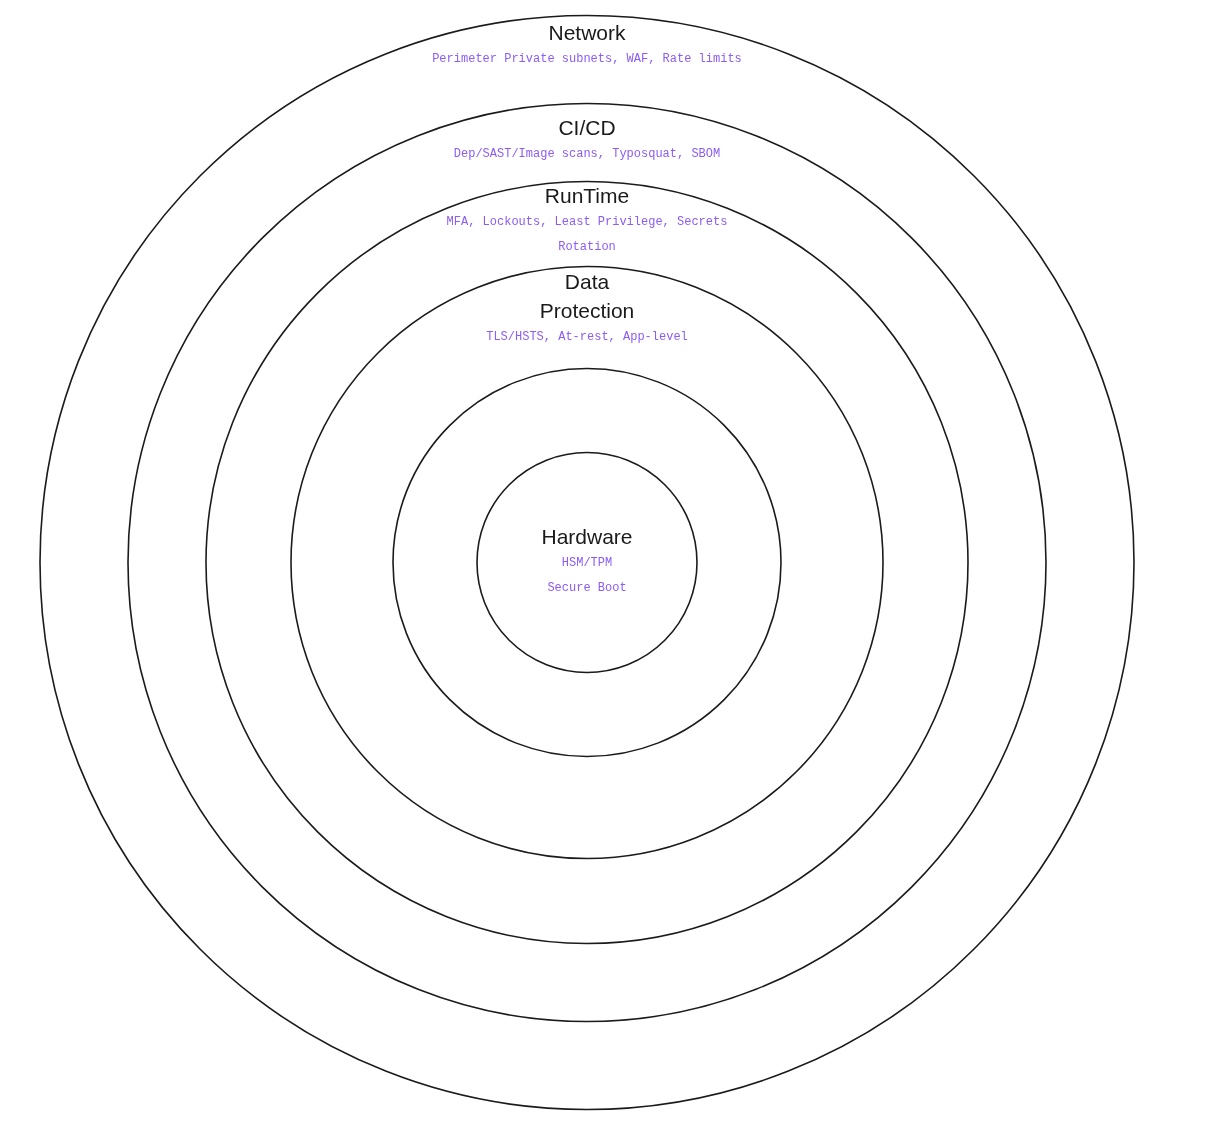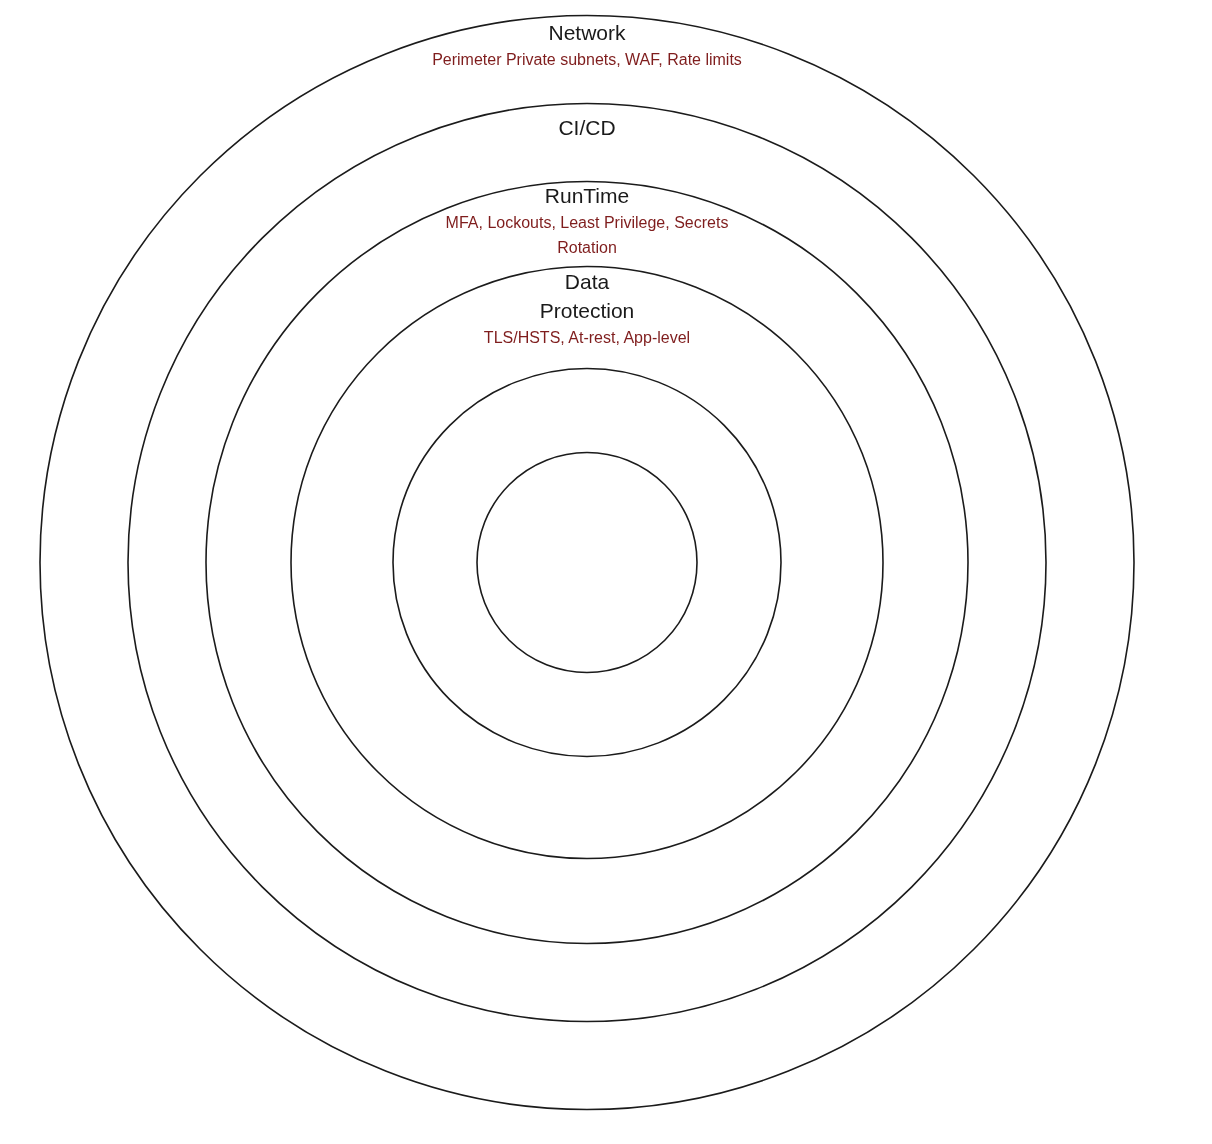--- a/index.html
+++ b/index.html
@@ -31,24 +31,25 @@
     text-align: center;
     white-space: nowrap;
   }
   .title-line {
     font-size: 21px;
     line-height: 29px;
     color: #1a1a1a;
     font-weight: 400;
   }
   .sub-line {
-    font-size: 16px;
+    font-size: 12px;
     line-height: 25px;
-    color: #7f1d1d;
+    color: #8b5cf6;
     font-weight: 400;
+    font-family: Liberation Mono, monospace;
   }
 </style>
 </head>
 <body>
 
 <div class="diagram">
 
   <svg class="rings" viewBox="0 0 1212 1144" aria-hidden="true">
     <circle cx="587" cy="562.5" r="547"></circle>
     <circle cx="587" cy="562.5" r="459"></circle>
@@ -58,29 +59,35 @@
     <circle cx="587" cy="562.5" r="110"></circle>
   </svg>
 
   <div class="layer-label" style="top:18px">
     <div class="title-line">Network</div>
     <div class="sub-line">Perimeter Private subnets, WAF, Rate limits</div>
   </div>
 
   <div class="layer-label" style="top:113px">
     <div class="title-line">CI/CD</div>
+    <div class="sub-line">Dep/SAST/Image scans, Typosquat, SBOM</div>
   </div>
 
   <div class="layer-label" style="top:267px">
     <div class="title-line">Data</div>
     <div class="title-line">Protection</div>
     <div class="sub-line">TLS/HSTS, At-rest, App-level</div>
   </div>
 
   <div class="layer-label" style="top:181px">
     <div class="title-line">RunTime</div>
     <div class="sub-line">MFA, Lockouts, Least Privilege, Secrets</div>
     <div class="sub-line">Rotation</div>
   </div>
 
 
+  <div class="layer-label" style="top:522px">
+    <div class="title-line">Hardware</div>
+    <div class="sub-line">HSM/TPM</div>
+    <div class="sub-line">Secure Boot</div>
+  </div>
 
 </div>
 
 </body></html>

